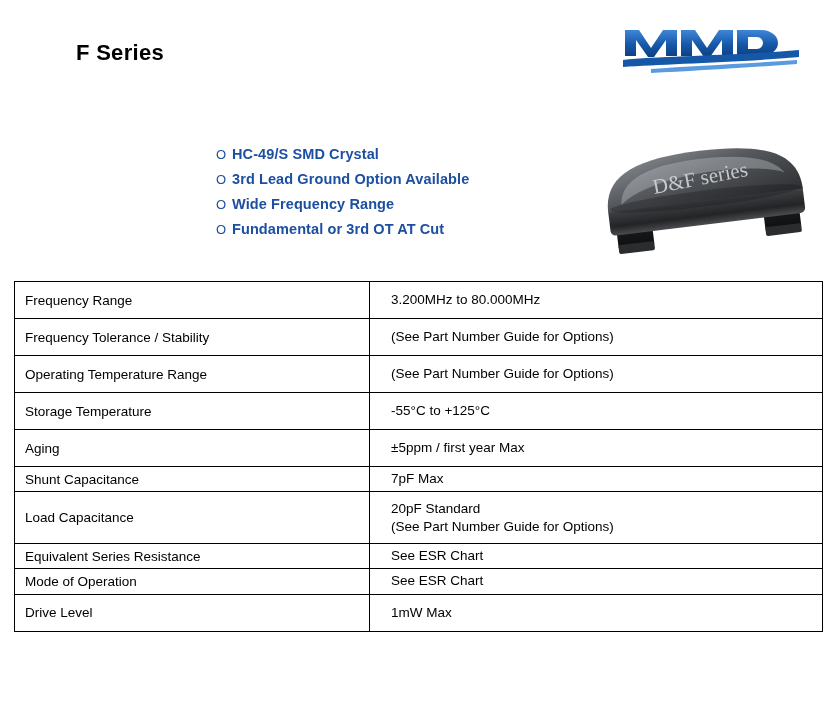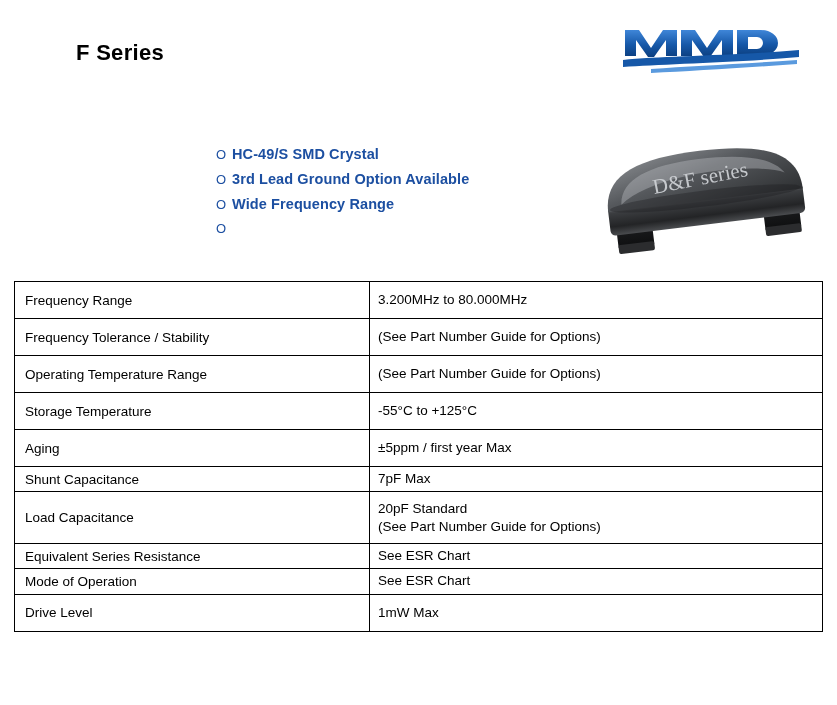--- a/index.html
+++ b/index.html
@@ -78,21 +78,21 @@
     top: 281px;
     width: 809px;
     border-collapse: collapse;
     table-layout: fixed;
   }
   .spec-table td {
     border: 1px solid #000000;
     font-size: 13.5px;
     height: 37px;
     vertical-align: middle;
-    padding: 3px 8px;
+    padding: 3px 21px;
   }
   .spec-table td.param {
     width: 355px;
     text-align: left;
     padding-left: 10px;
   }
   .spec-table td.value {
     text-align: left;
     line-height: 1.35;
   }
@@ -135,20 +135,21 @@
   <div class="feature-row">
     <span class="feature-bullet">O</span>
     <span>3rd Lead Ground Option Available</span>
   </div>
   <div class="feature-row">
     <span class="feature-bullet">O</span>
     <span>Wide Frequency Range</span>
   </div>
   <div class="feature-row">
     <span class="feature-bullet">O</span>
+    <span>Fundamental or 3rd OT AT Cut</span>
   </div>
 </div>
 
 <div class="product-image">
   <svg width="228" height="148" viewBox="0 0 228 148" xmlns="http://www.w3.org/2000/svg">
     <defs>
       <linearGradient id="body" x1="0" y1="0" x2="0" y2="1">
         <stop offset="0%" stop-color="#6f7276"></stop>
         <stop offset="25%" stop-color="#3b3d40"></stop>
         <stop offset="70%" stop-color="#232426"></stop>

